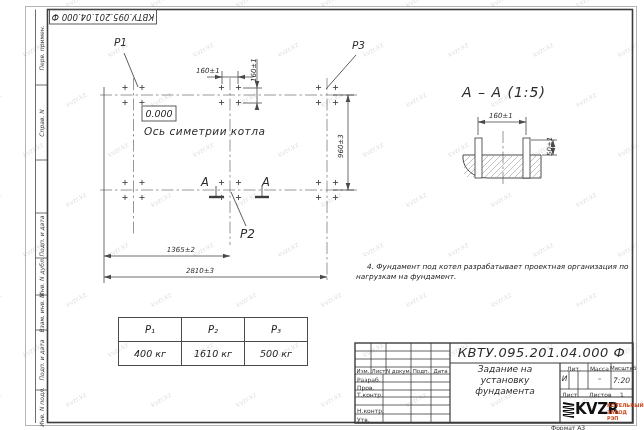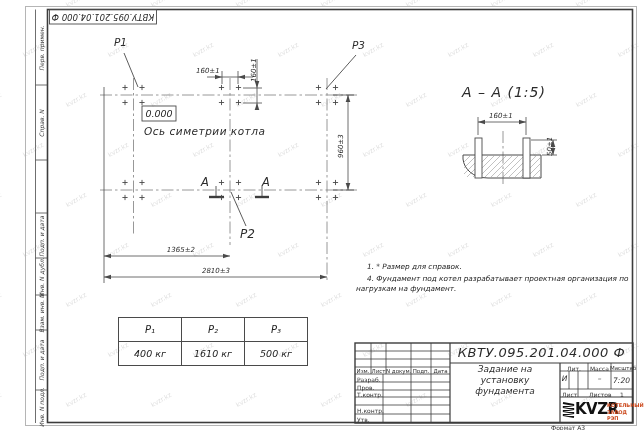--- a/index.html
+++ b/index.html
@@ -318,28 +318,27 @@
   <div class="t" style="left:240px;top:227px;font-size:12px;">P2</div>
   <div class="t c" style="left:142px;top:106px;width:34px;height:24px;line-height:15px;font-size:9.5px;">0.000</div>
   <div class="t" style="left:144px;top:125px;font-size:10.5px;letter-spacing:0.5px;">Ось симетрии котла</div>
   <div class="t" style="left:201px;top:175px;font-size:11.5px;">А</div>
   <div class="t" style="left:262px;top:175px;font-size:11.5px;">А</div>
 
   <div class="t dim" style="left:196px;top:67px;">160±1</div>
   <div class="t dim rot" style="left:250px;top:82px;">160±1</div>
   <div class="t dim rot" style="left:337px;top:158px;">960±3</div>
   <div class="t dim c" style="left:139px;top:246px;width:56px;text-align:right;">1365±2</div>
-  <div class="t dim c" style="left:188px;top:267px;width:56px;">2810±3</div>
+  <div class="t dim c" style="left:172px;top:267px;width:56px;">2810±3</div>
 
   <div class="t" style="left:462px;top:84px;font-size:14px;letter-spacing:1px;">А – А (1:5)</div>
   <div class="t dim" style="left:489px;top:112px;">160±1</div>
   <div class="t dim rot" style="left:546px;top:156px;">50±1</div>
 
   <div id="notes">
-    <p>1. * Размер для справок.</p>
     <p>4. Фундамент под котел разрабатывает проектная организация по нагрузкам на фундамент.</p>
   </div>
 
   <table id="loads">
     <tbody>
         <tr class="hdr">
       <td>P₁</td>
       <td>P₂</td>
       <td>P₃</td>
     </tr>

